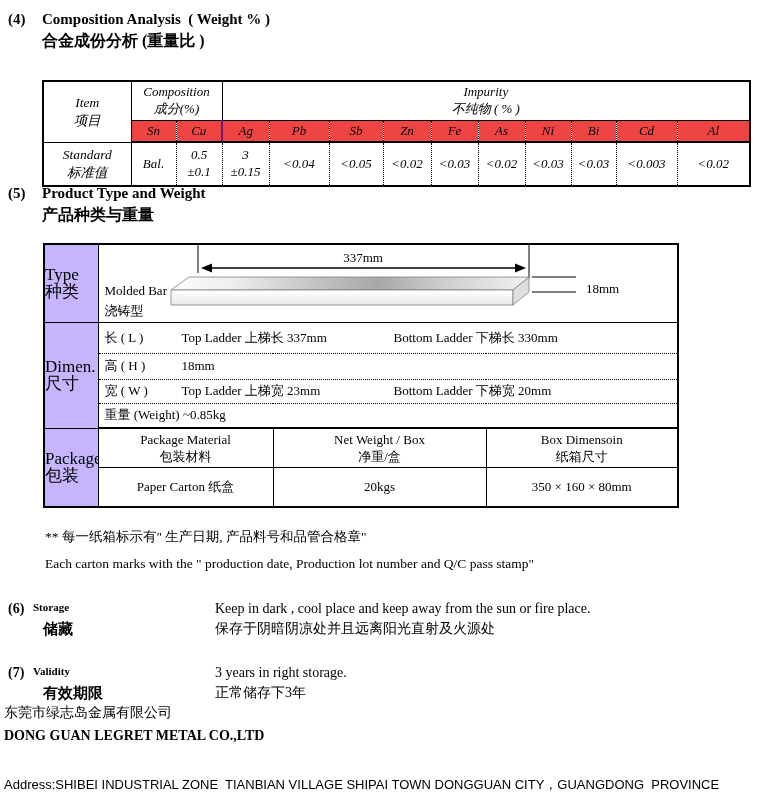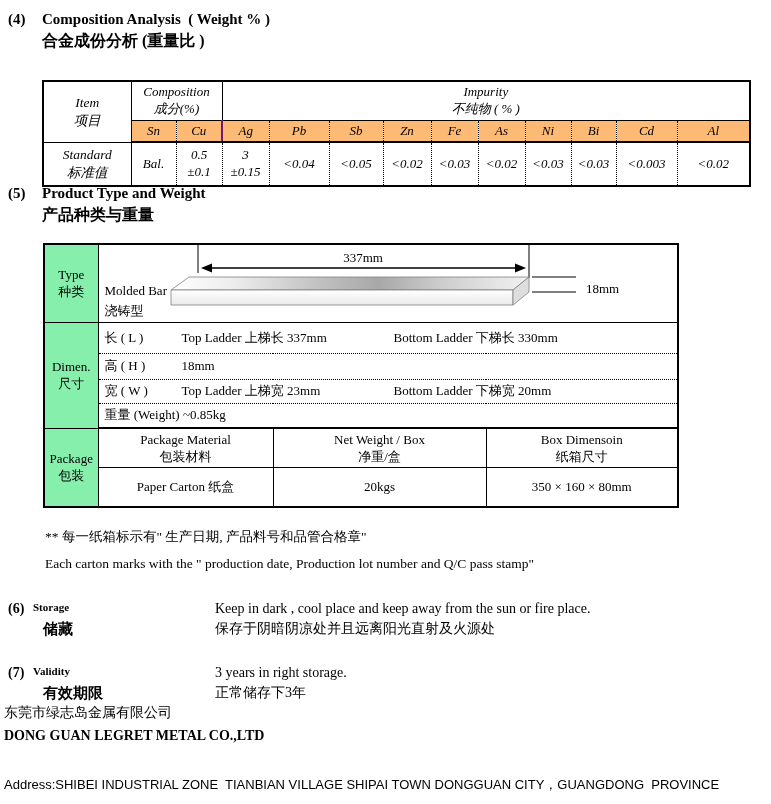--- a/index.html
+++ b/index.html
@@ -20,38 +20,38 @@
     border-collapse:collapse; table-layout:fixed;
     border:2px solid #000; font-size:13px;
   }
   #t1 td {
     border:1px dotted #000; text-align:center; vertical-align:middle;
     font-style:italic; padding:0; line-height:1.3; overflow:hidden;
   }
   #t1 td.hard { border:1px solid #000; }
   #t1 td.item-cell { border:1px solid #000; font-size:13.5px; }
   #t1 tr.elem-row td {
-    background:#fdba74; border-top:1px solid #000; border-bottom:2px solid #000;
+    background:#ef4444; border-top:1px solid #000; border-bottom:2px solid #000;
     height:20px;
   }
   #t1 tr.elem-row td.imp-start { border-left:2px solid #701a75; }
   #t1 tr.elem-row td.comp-start { border-left:1px solid #000; }
   #t1 td.std-cell { border:1px solid #000; font-size:13.5px; }
   #t1 tr.val-row td { height:42px; }
   #t1 tr.hdr-row td { height:38px; }
 
   
   #t2 {
     position:absolute; left:43px; top:243px; width:634px;
     border-collapse:collapse; table-layout:fixed;
     border:2px solid #000; font-size:13px;
   }
   #t2 td { border:1px solid #000; padding:0; vertical-align:middle; overflow:hidden; }
   #t2 td.glabel {
-    background:#86efac; text-align:center; line-height:17px; font-size:13px;
+    background:#c4b5fd; text-align:left; line-height:17px; font-size:17px;
   }
   #t2 td.type-cell { position:relative; }
   #t2 td.dim-cell { position:relative; border-top:1px dotted #000; border-bottom:1px dotted #000; }
   #t2 td.dim-first { border-top:1px solid #000; }
   #t2 td.dim-last { border-bottom:2px solid #000; }
   #t2 .dim-name  { position:absolute; left:6px;  top:50%; transform:translateY(-50%); white-space:nowrap; }
   #t2 .dim-v1    { position:absolute; left:83px; top:50%; transform:translateY(-50%); white-space:nowrap; }
   #t2 .dim-v2    { position:absolute; left:295px;top:50%; transform:translateY(-50%); white-space:nowrap; }
   #t2 td.pkg-hdr { text-align:center; line-height:17px; border-bottom:1px solid #000; }
   #t2 td.pkg-val { text-align:center; }

